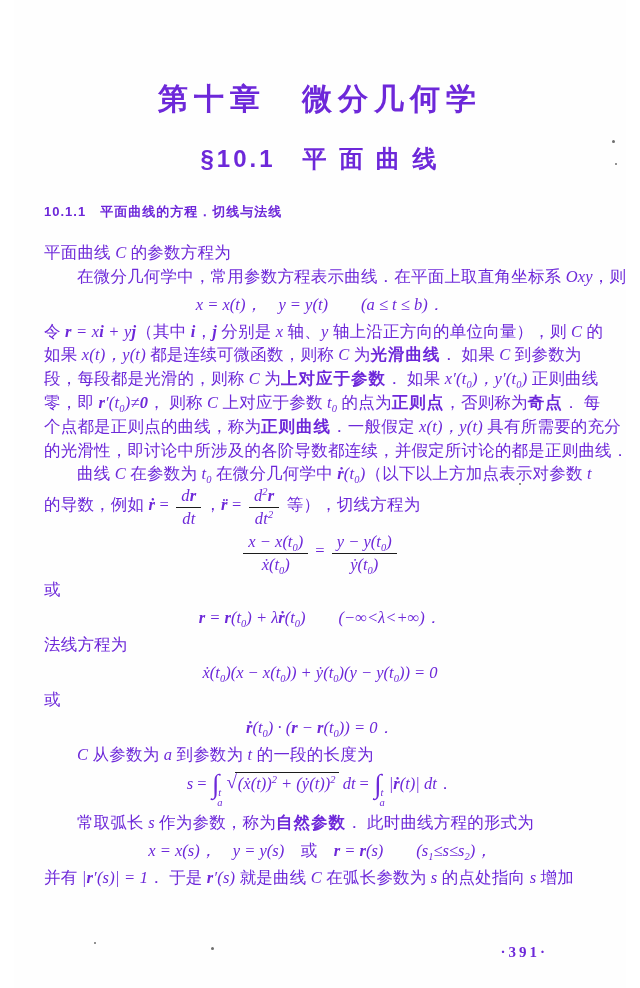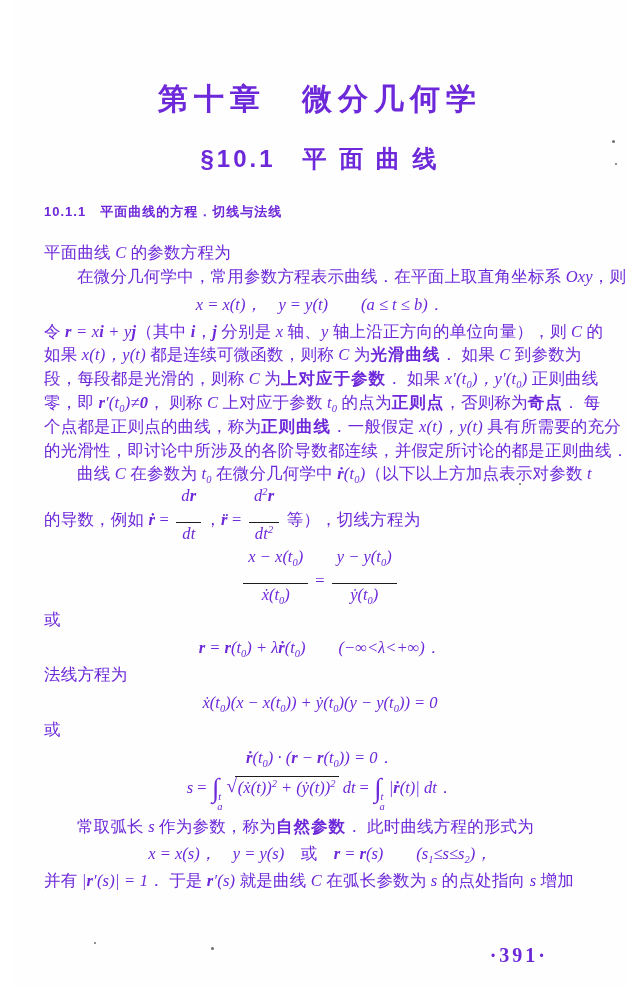--- a/index.html
+++ b/index.html
@@ -38,34 +38,34 @@
   .formula{text-align:center;line-height:25px;margin:3px 0;white-space:nowrap;}
   
   .rm{}
   .it{font-style:italic;font-family:"Liberation Serif","DejaVu Serif",serif;}
   .vec{font-style:italic;font-weight:700;font-family:"Liberation Serif","DejaVu Serif",serif;}
   .bd{font-weight:700;font-family:"Liberation Sans","DejaVu Sans",sans-serif;letter-spacing:1px;}
   sub.sb{font-size:10.5px;font-style:italic;line-height:0;}
   sup.sp{font-size:10.5px;font-style:italic;line-height:0;}
   
   .frac{display:inline-block;vertical-align:-0.85em;text-align:center;margin:0 3px;line-height:20px;}
-  .frac .fnum{display:block;padding:0 5px 16px 5px;border-bottom:1.4px solid #1c1c1c;}
+  .frac .fnum{display:block;padding:0 5px 1px 5px;border-bottom:1.4px solid #1c1c1c;}
   .frac .fden{display:block;padding:1px 5px 0 5px;}
   
   .intw{display:inline-block;white-space:nowrap;margin:0 1px;}
   .isign{font-size:27px;font-style:normal;vertical-align:-4px;}
   .lims{display:inline-flex;flex-direction:column;font-size:10.5px;line-height:10px;vertical-align:-7px;font-style:italic;margin:0 3px 0 -2px;}
   
   .sqrtw{display:inline-block;white-space:nowrap;}
   .rsign{font-size:19px;vertical-align:1px;margin-right:-2px;}
   .rad{border-top:1.4px solid #1c1c1c;padding:1px 3px 0 3px;}
   
   .pagenum{
     position:absolute;top:944px;right:78px;
-    font-weight:700;font-size:20px;letter-spacing:3px;
+    font-weight:700;font-size:15px;letter-spacing:3px;
     font-family:"Liberation Serif","DejaVu Serif",serif;
   }
   
   .speck{position:absolute;background:#4a4a4a;border-radius:50%;width:3px;height:3px;opacity:.8;}
 </style>
 </head>
 <body>
 
 <div class="page">
   <div class="h1">第十章　微分几何学</div>
@@ -83,20 +83,21 @@
       <div class="line"><span class="rm">的光滑性，即讨论中所涉及的各阶导数都连续，并假定所讨论的都是正则曲线．</span></div>
       <div class="line indent"><span class="rm">曲线 </span><span class="it">C</span><span class="rm"> 在参数为 </span><span class="it">t</span><sub class="sb">0</sub><span class="rm"> 在微分几何学中 </span><span class="vec">ṙ</span><span class="it">(t</span><sub class="sb">0</sub><span class="it">)</span><span class="rm">（以下以上方加点表示对参数 </span><span class="it">t</span></div>
       <div class="line"><span class="rm">的导数，例如 </span><span class="vec">ṙ</span><span class="rm"> = </span><span class="frac"><span class="fnum"><span class="it">d</span><span class="vec">r</span></span><span class="fden"><span class="it">dt</span></span></span><span class="rm">，</span><span class="vec">r̈</span><span class="rm"> = </span><span class="frac"><span class="fnum"><span class="it">d</span><sup class="sp">2</sup><span class="vec">r</span></span><span class="fden"><span class="it">dt</span><sup class="sp">2</sup></span></span><span class="rm"> 等），切线方程为</span></div>
       <div class="formula"><span class="frac"><span class="fnum"><span class="it">x − x(t</span><sub class="sb">0</sub><span class="it">)</span></span><span class="fden"><span class="it">ẋ(t</span><sub class="sb">0</sub><span class="it">)</span></span></span><span class="rm"> = </span><span class="frac"><span class="fnum"><span class="it">y − y(t</span><sub class="sb">0</sub><span class="it">)</span></span><span class="fden"><span class="it">ẏ(t</span><sub class="sb">0</sub><span class="it">)</span></span></span></div>
       <div class="line"><span class="rm">或</span></div>
       <div class="formula"><span class="vec">r</span><span class="it"> = </span><span class="vec">r</span><span class="it">(t</span><sub class="sb">0</sub><span class="it">) + λ</span><span class="vec">ṙ</span><span class="it">(t</span><sub class="sb">0</sub><span class="it">)</span><span class="it">　　(−∞&lt;λ&lt;+∞)．</span></div>
       <div class="line"><span class="rm">法线方程为</span></div>
       <div class="formula"><span class="it">ẋ(t</span><sub class="sb">0</sub><span class="it">)(x − x(t</span><sub class="sb">0</sub><span class="it">)) + ẏ(t</span><sub class="sb">0</sub><span class="it">)(y − y(t</span><sub class="sb">0</sub><span class="it">)) = 0</span></div>
       <div class="line"><span class="rm">或</span></div>
       <div class="formula"><span class="vec">ṙ</span><span class="it">(t</span><sub class="sb">0</sub><span class="it">) · (</span><span class="vec">r</span><span class="it"> − </span><span class="vec">r</span><span class="it">(t</span><sub class="sb">0</sub><span class="it">)) = 0．</span></div>
+      <div class="line indent"><span class="it">C</span><span class="rm"> 从参数为 </span><span class="it">a</span><span class="rm"> 到参数为 </span><span class="it">t</span><span class="rm"> 的一段的长度为</span></div>
       <div class="formula"><span class="it">s</span><span class="rm"> = </span><span class="intw"><span class="isign">∫</span><span class="lims">
             <span class="hi">t</span>
             <span class="lo">a</span>
           </span></span><span class="sqrtw"><span class="rsign">√</span><span class="rad"><span class="it">(ẋ(t))</span><sup class="sp">2</sup><span class="it"> + (ẏ(t))</span><sup class="sp">2</sup></span></span><span class="it"> dt</span><span class="rm"> = </span><span class="intw"><span class="isign">∫</span><span class="lims">
             <span class="hi">t</span>
             <span class="lo">a</span>
           </span></span><span class="it">|</span><span class="vec">ṙ</span><span class="it">(t)| dt</span><span class="rm">．</span></div>
       <div class="line indent"><span class="rm">常取弧长 </span><span class="it">s</span><span class="rm"> 作为参数，称为</span><span class="bd">自然参数</span><span class="rm">． 此时曲线方程的形式为</span></div>
       <div class="formula"><span class="it">x = x(s)，　y = y(s)</span><span class="rm">　或　</span><span class="vec">r</span><span class="it"> = </span><span class="vec">r</span><span class="it">(s)</span><span class="it">　　(s</span><sub class="sb">1</sub><span class="it">≤s≤s</span><sub class="sb">2</sub><span class="it">)，</span></div>
       <div class="line"><span class="rm">并有 </span><span class="it">|</span><span class="vec">r</span><span class="it">′(s)| = 1</span><span class="rm">． 于是 </span><span class="vec">r</span><span class="it">′(s)</span><span class="rm"> 就是曲线 </span><span class="it">C</span><span class="rm"> 在弧长参数为 </span><span class="it">s</span><span class="rm"> 的点处指向 </span><span class="it">s</span><span class="rm"> 增加</span></div>

